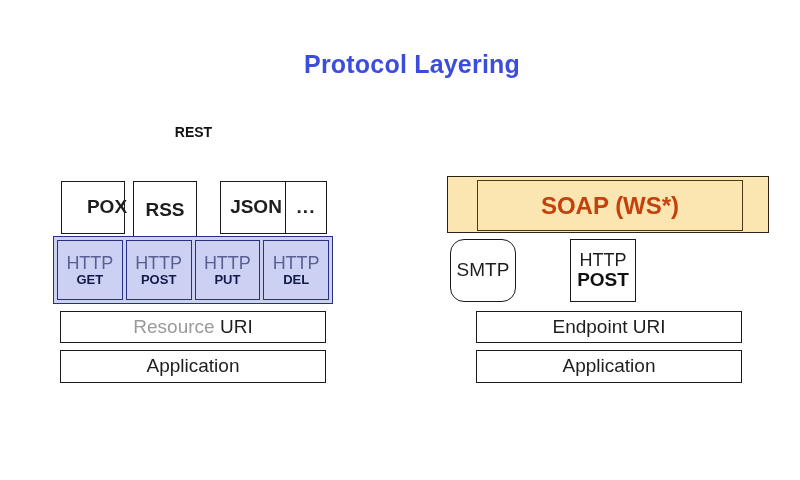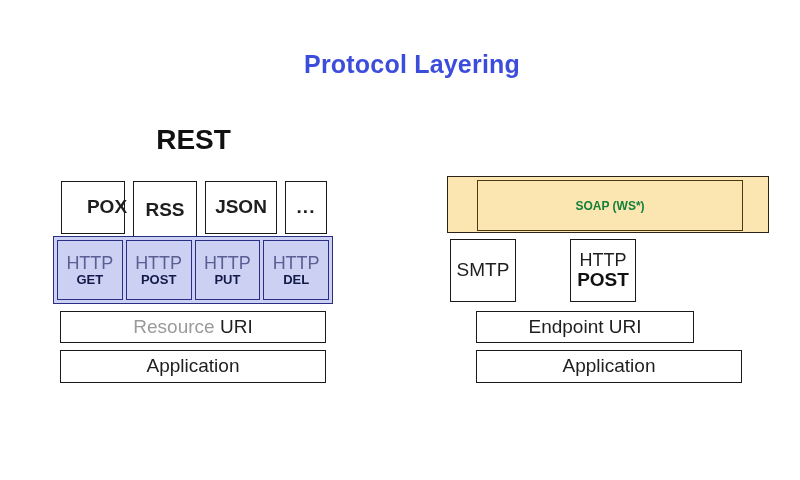--- a/index.html
+++ b/index.html
@@ -30,21 +30,21 @@
     text-align: center;
     font-size: 25px;
     font-weight: bold;
     color: #3d4ddb;
     letter-spacing: 0.2px;
   }
 
   
   .col-heading {
     position: absolute;
-    font-size: 28px;
+    font-size: 14px;
     font-weight: bold;
     color: #111111;
     text-align: center;
   }
   #rest-heading { left: 53px;  top: 124px; width: 281px; }
   #soap-heading { left: 447px; top: 124px; width: 322px; }
 
   
   .box {
     position: absolute;
@@ -57,21 +57,21 @@
     justify-content: center;
     color: #1e1e1e;
     font-size: 19px;
     line-height: 1.08;
     text-align: center;
   }
 
   
   #rest-pox  { left: 61px;  top: 181px; width: 64px; height: 53px; padding-left: 28px; }
   #rest-rss  { left: 133px; top: 181px; width: 64px; height: 59px; }
-  #rest-json { left: 205px; top: 181px; width: 72px; height: 53px; }
+  #rest-json { left: 220px; top: 181px; width: 72px; height: 53px; }
   #rest-etc  { left: 285px; top: 181px; width: 42px; height: 53px; }
   #rest-etc .lbl { font-weight: bold; letter-spacing: 1px; font-size: 19px; }
   #rest-pox .lbl, #rest-rss .lbl, #rest-json .lbl { font-weight: bold; font-size: 19px; }
 
   
   #http-band {
     position: absolute;
     box-sizing: border-box;
     left: 53px;
     top: 236px;
@@ -132,35 +132,35 @@
     position: absolute;
     left: 29px;
     top: 3px;
     width: 266px;
     height: 51px;
     background: #fbe5b0;
     border: 1.5px solid #4a3a12;
     display: flex;
     align-items: center;
     justify-content: center;
-    font-size: 12px;
-    font-weight: bold;
-    color: #15803d;
-  }
-
-  
-  #soap-smtp { left: 450px; top: 239px; width: 66px; height: 63px; }
+    font-size: 24px;
+    font-weight: bold;
+    color: #c2410c;
+  }
+
+  
+  #soap-smtp { left: 450px; top: 239px; width: 66px; height: 63px; border-radius: 14px; }
   #soap-http { left: 570px; top: 239px; width: 66px; height: 63px; }
   #soap-mq   { left: 694px; top: 239px; width: 64px; height: 63px; }
   #soap-smtp .lbl, #soap-mq .lbl { font-size: 19px; }
   .t-proto { font-size: 18px; color: #1e1e1e; font-weight: normal; }
   .t-name  { font-size: 19px; color: #111111; font-weight: bold; }
 
   
-  #soap-uri { left: 476px; top: 311px; width: 218px; height: 32px; }
+  #soap-uri { left: 476px; top: 311px; width: 266px; height: 32px; }
   #soap-app { left: 476px; top: 350px; width: 266px; height: 33px; }
   #soap-uri .lbl, #soap-app .lbl { font-size: 19px; }
 </style>
 </head>
 <body>
 
 <div class="canvas">
 
   <div class="page-title">Protocol Layering</div>
 

